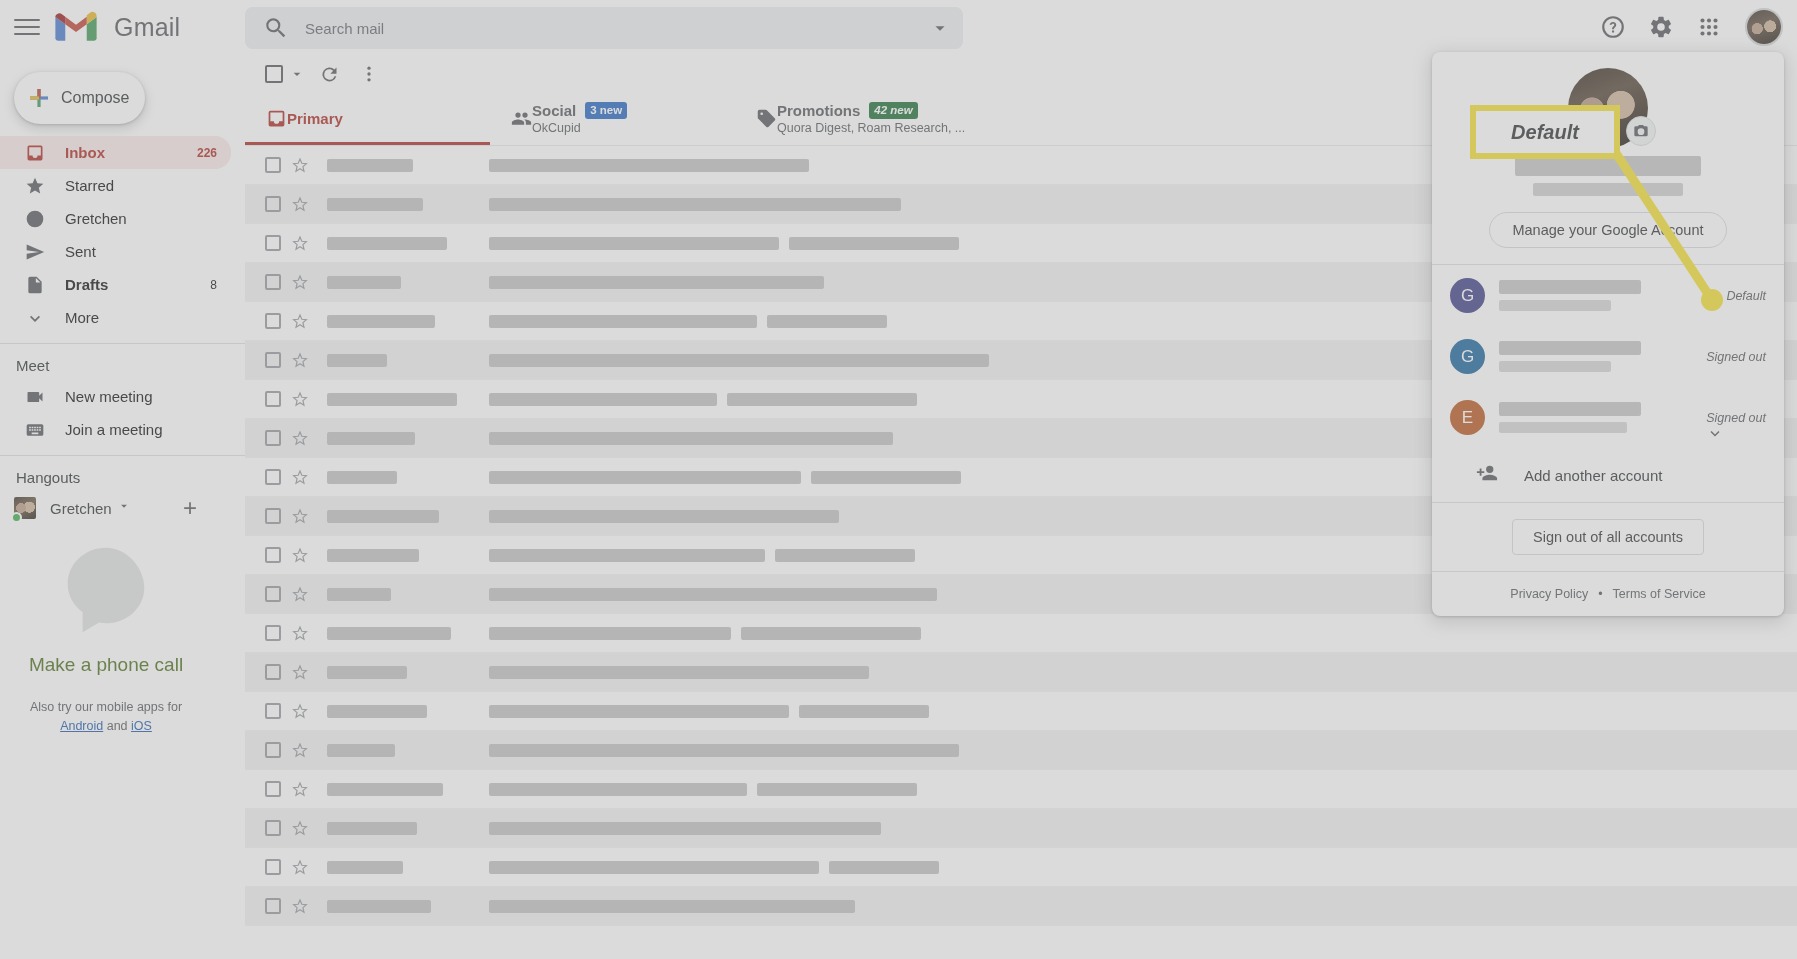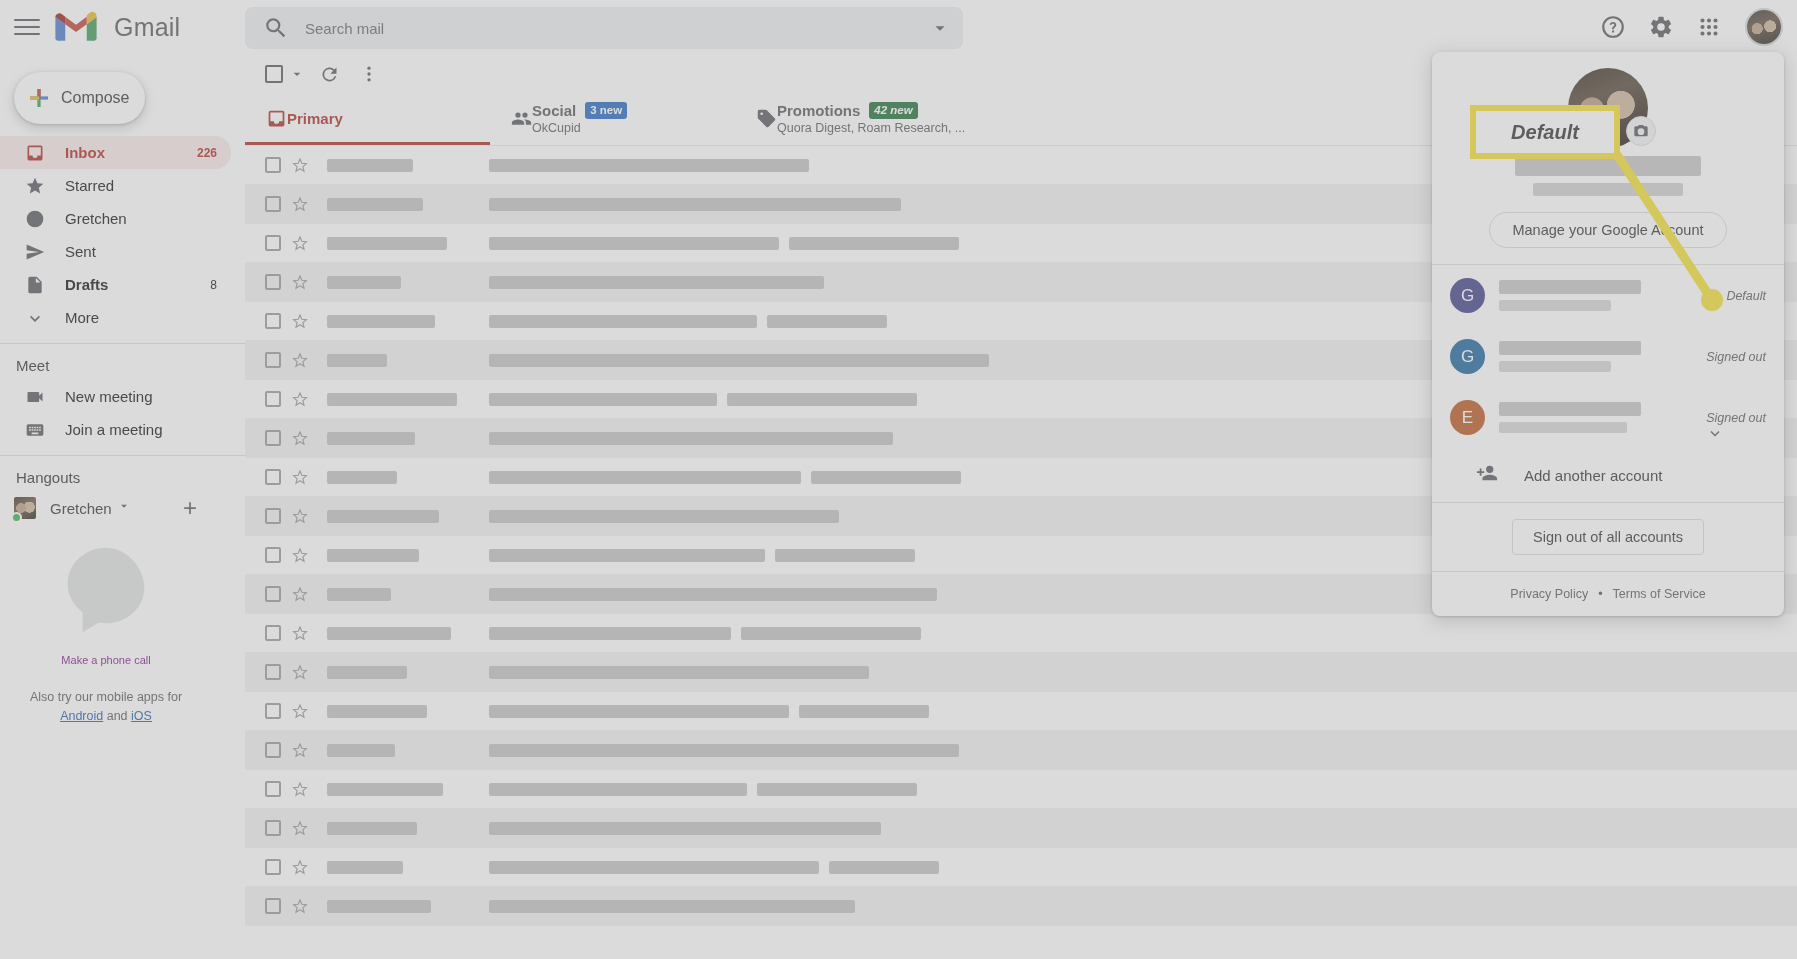--- a/index.html
+++ b/index.html
@@ -111,21 +111,21 @@
       radial-gradient(circle at 70% 46%, #d8b896 0 28%, transparent 29%),
       linear-gradient(150deg, #514434 0%, #7a6349 45%, #3a3128 100%);
   }
   .ho-dot { position: absolute; left: -3px; bottom: -4px; width: 11px; height: 11px; border-radius: 50%; background: #2cbf3f; border: 2px solid #fff; }
   .ho-name { font-size: 15px; color: #3c4043; margin-left: 14px; }
   .ho-caret { margin-left: 5px; }
   .ho-plus { margin-left: auto; margin-right: 48px; font-size: 24px; color: #5f6368; line-height: 1; cursor: pointer; }
 
   .phone-block { position: absolute; left: 0; top: 490px; width: 212px; text-align: center; }
   .phone-ico { margin: 0 auto 14px auto; width: 92px; height: 92px; opacity: .18; }
-  .phone-link { font-size: 11px; color: #a21caf; cursor: pointer; }
+  .phone-link { font-size: 19px; color: #4d7c0f; cursor: pointer; }
   .apps-note { margin-top: 22px; font-size: 12.5px; color: #5f6368; line-height: 1.55; padding: 0 8px; }
   .apps-note a { color: #1967d2; text-decoration: underline; }
 
   
   .mailpane { position: absolute; left: 245px; top: 54px; right: 0; bottom: 0; background: #ffffff; }
   .toolbar { height: 40px; display: flex; align-items: center; padding-left: 20px; gap: 4px; }
   .tb-check { width: 18px; height: 18px; border: 2px solid #5f6368; border-radius: 2px; }
   .tb-btn { width: 36px; height: 36px; display: flex; align-items: center; justify-content: center; cursor: pointer; }
   .tb-caret { width: 20px; height: 36px; display: flex; align-items: center; justify-content: center; cursor: pointer; }
 

